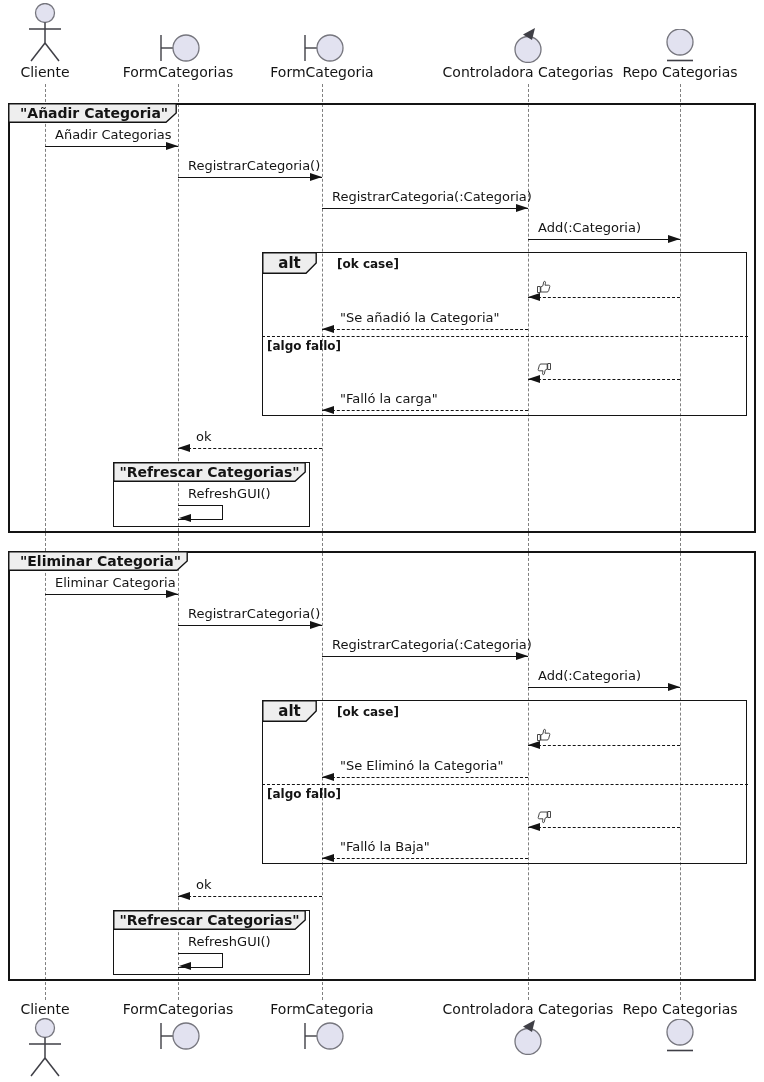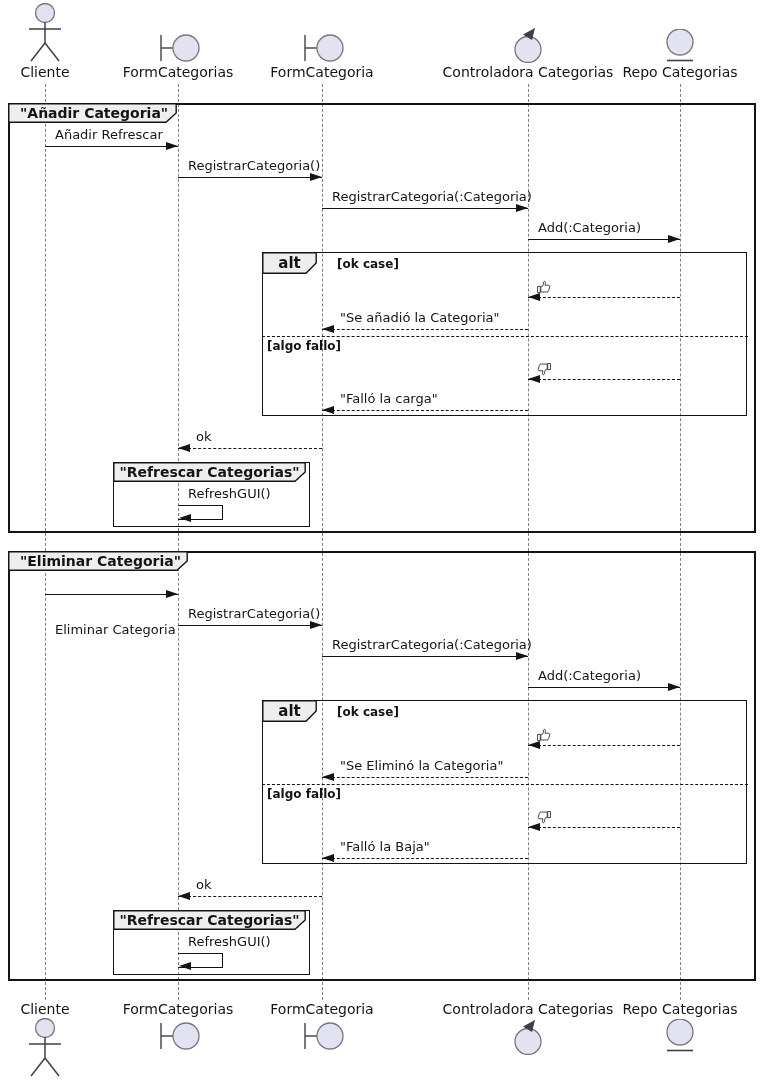--- a/index.html
+++ b/index.html
@@ -95,21 +95,21 @@
     <div class="txt btxt" style="position: absolute; left: 337px; top: 256px; z-index: 5; font-size: 12px;">[ok case]</div>
     <div style="position: absolute; left: 262px; top: 336px; width: 486px; border-top: 1.2px dashed rgb(20, 20, 20); z-index: 3;"></div>
     <div class="txt btxt" style="position: absolute; left: 267px; top: 338px; z-index: 5; font-size: 12px;">[algo fallo]</div>
     <div style="position: absolute; left: 113px; top: 462px; width: 195px; height: 63px; border: 1.7px solid rgb(20, 20, 20); z-index: 2;"></div>
     <div style="position: absolute; left: 113px; top: 462px; width: 193px; height: 20px; z-index: 4;"><svg width="193" height="20">
         <polygon points="0.8,0.8 192.2,0.8 192.2,10.0 182,19.2 0.8,19.2" fill="#EEEEEE" stroke="#141414" stroke-width="1.4"></polygon>
       </svg></div>
     <div class="txt btxt" style="position: absolute; left: 113px; top: 464px; width: 193px; text-align: center; z-index: 5; font-size: 14px; height: 16px; line-height: 16px;">"Refrescar Categorias"</div>
     <div style="position: absolute; left: 45px; top: 146px; width: 133px; border-top: 1.2px solid rgb(20, 20, 20); z-index: 4;"></div>
     <div style="position: absolute; z-index: 5; width: 0px; height: 0px; border-top: 4.5px solid transparent; border-bottom: 4.5px solid transparent; top: 142px; border-left: 12px solid rgb(20, 20, 20); left: 166px;"></div>
-    <div class="txt" style="position: absolute; left: 55px; top: 127px; z-index: 5;">Añadir Refrescar</div>
+    <div class="txt" style="position: absolute; left: 55px; top: 127px; z-index: 5;">Añadir Categorias</div>
     <div style="position: absolute; left: 178px; top: 177px; width: 144px; border-top: 1.2px solid rgb(20, 20, 20); z-index: 4;"></div>
     <div style="position: absolute; z-index: 5; width: 0px; height: 0px; border-top: 4.5px solid transparent; border-bottom: 4.5px solid transparent; top: 173px; border-left: 12px solid rgb(20, 20, 20); left: 310px;"></div>
     <div class="txt" style="position: absolute; left: 188px; top: 158px; z-index: 5;">RegistrarCategoria()</div>
     <div style="position: absolute; left: 322px; top: 208px; width: 206px; border-top: 1.2px solid rgb(20, 20, 20); z-index: 4;"></div>
     <div style="position: absolute; z-index: 5; width: 0px; height: 0px; border-top: 4.5px solid transparent; border-bottom: 4.5px solid transparent; top: 204px; border-left: 12px solid rgb(20, 20, 20); left: 516px;"></div>
     <div class="txt" style="position: absolute; left: 332px; top: 189px; z-index: 5;">RegistrarCategoria(:Categoria)</div>
     <div style="position: absolute; left: 528px; top: 239px; width: 152px; border-top: 1.2px solid rgb(20, 20, 20); z-index: 4;"></div>
     <div style="position: absolute; z-index: 5; width: 0px; height: 0px; border-top: 4.5px solid transparent; border-bottom: 4.5px solid transparent; top: 235px; border-left: 12px solid rgb(20, 20, 20); left: 668px;"></div>
     <div class="txt" style="position: absolute; left: 538px; top: 220px; z-index: 5;">Add(:Categoria)</div>
     <div style="position: absolute; left: 528px; top: 297px; width: 152px; border-top: 1.2px dashed rgb(20, 20, 20); z-index: 4;"></div>
@@ -147,21 +147,21 @@
     <div class="txt btxt" style="position: absolute; left: 337px; top: 704px; z-index: 5; font-size: 12px;">[ok case]</div>
     <div style="position: absolute; left: 262px; top: 784px; width: 486px; border-top: 1.2px dashed rgb(20, 20, 20); z-index: 3;"></div>
     <div class="txt btxt" style="position: absolute; left: 267px; top: 786px; z-index: 5; font-size: 12px;">[algo fallo]</div>
     <div style="position: absolute; left: 113px; top: 910px; width: 195px; height: 63px; border: 1.7px solid rgb(20, 20, 20); z-index: 2;"></div>
     <div style="position: absolute; left: 113px; top: 910px; width: 193px; height: 20px; z-index: 4;"><svg width="193" height="20">
         <polygon points="0.8,0.8 192.2,0.8 192.2,10.0 182,19.2 0.8,19.2" fill="#EEEEEE" stroke="#141414" stroke-width="1.4"></polygon>
       </svg></div>
     <div class="txt btxt" style="position: absolute; left: 113px; top: 912px; width: 193px; text-align: center; z-index: 5; font-size: 14px; height: 16px; line-height: 16px;">"Refrescar Categorias"</div>
     <div style="position: absolute; left: 45px; top: 594px; width: 133px; border-top: 1.2px solid rgb(20, 20, 20); z-index: 4;"></div>
     <div style="position: absolute; z-index: 5; width: 0px; height: 0px; border-top: 4.5px solid transparent; border-bottom: 4.5px solid transparent; top: 590px; border-left: 12px solid rgb(20, 20, 20); left: 166px;"></div>
-    <div class="txt" style="position: absolute; left: 55px; top: 575px; z-index: 5; margin-top: 47px;">Eliminar Categoria</div>
+    <div class="txt" style="position: absolute; left: 55px; top: 575px; z-index: 5;">Eliminar Categoria</div>
     <div style="position: absolute; left: 178px; top: 625px; width: 144px; border-top: 1.2px solid rgb(20, 20, 20); z-index: 4;"></div>
     <div style="position: absolute; z-index: 5; width: 0px; height: 0px; border-top: 4.5px solid transparent; border-bottom: 4.5px solid transparent; top: 621px; border-left: 12px solid rgb(20, 20, 20); left: 310px;"></div>
     <div class="txt" style="position: absolute; left: 188px; top: 606px; z-index: 5;">RegistrarCategoria()</div>
     <div style="position: absolute; left: 322px; top: 656px; width: 206px; border-top: 1.2px solid rgb(20, 20, 20); z-index: 4;"></div>
     <div style="position: absolute; z-index: 5; width: 0px; height: 0px; border-top: 4.5px solid transparent; border-bottom: 4.5px solid transparent; top: 652px; border-left: 12px solid rgb(20, 20, 20); left: 516px;"></div>
     <div class="txt" style="position: absolute; left: 332px; top: 637px; z-index: 5;">RegistrarCategoria(:Categoria)</div>
     <div style="position: absolute; left: 528px; top: 687px; width: 152px; border-top: 1.2px solid rgb(20, 20, 20); z-index: 4;"></div>
     <div style="position: absolute; z-index: 5; width: 0px; height: 0px; border-top: 4.5px solid transparent; border-bottom: 4.5px solid transparent; top: 683px; border-left: 12px solid rgb(20, 20, 20); left: 668px;"></div>
     <div class="txt" style="position: absolute; left: 538px; top: 668px; z-index: 5;">Add(:Categoria)</div>
     <div style="position: absolute; left: 528px; top: 745px; width: 152px; border-top: 1.2px dashed rgb(20, 20, 20); z-index: 4;"></div>

